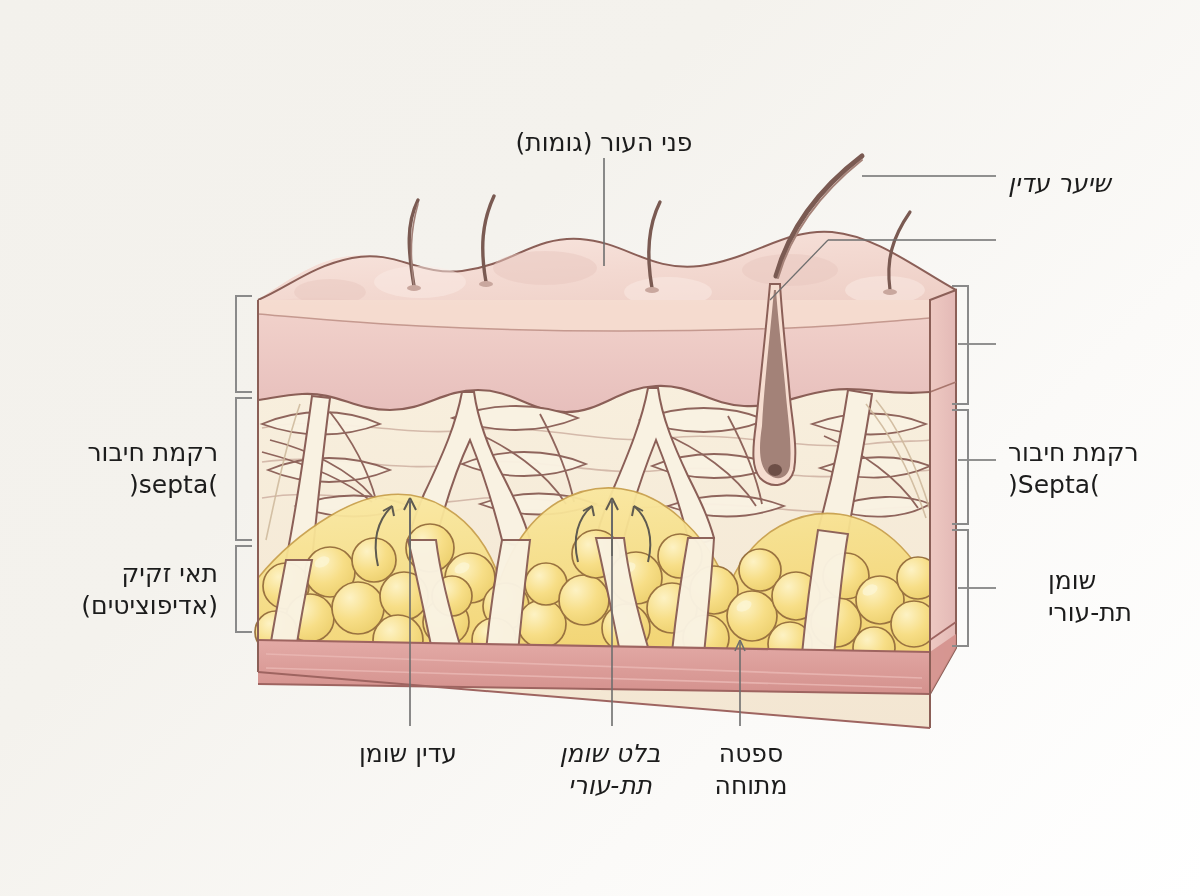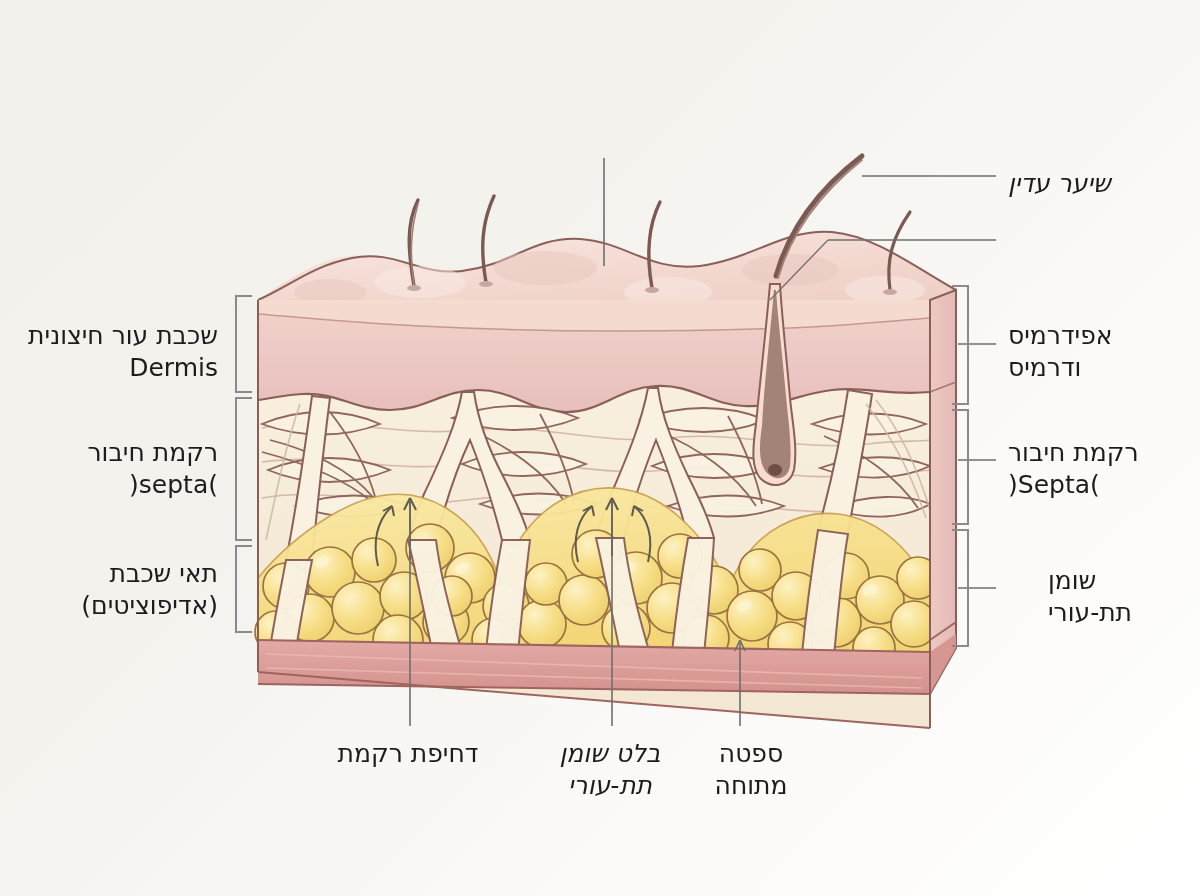--- a/index.html
+++ b/index.html
@@ -378,35 +378,32 @@
       <path d="M252,296 L236,296 L236,392 L252,392"></path>
       <path d="M252,398 L236,398 L236,540 L252,540"></path>
       <path d="M252,546 L236,546 L236,632 L252,632"></path>
 
       <path d="M952,286 L968,286 L968,404 L952,404"></path>
       <path d="M952,410 L968,410 L968,524 L952,524"></path>
       <path d="M952,530 L968,530 L968,646 L952,646"></path>
     </g>
   </svg>
 
+  <div class="lbl c" style="left:454px;top:127px;width:300px;">פני העור (גומות)</div>
 
   <div class="lbl l" style="left:1008px;top:168px;width:180px;font-style:italic;">שיער עדין</div>
-  <div class="lbl l" style="left:1008px;top:320px;width:180px;">אפידרמיס
-ודרמיס</div>
   <div class="lbl l" style="left:1008px;top:437px;width:180px;">רקמת חיבור
 (Septa)</div>
   <div class="lbl l" style="left:1048px;top:565px;width:180px;">שומן
 תת-עורי</div>
 
-  <div class="lbl r" style="left:8px;top:320px;width:210px;">שכבת עור חיצונית
-Dermis</div>
   <div class="lbl r" style="left:8px;top:437px;width:210px;">רקמת חיבור
 (septa)</div>
-  <div class="lbl r" style="left:8px;top:558px;width:210px;">תאי שכבת
+  <div class="lbl r" style="left:8px;top:558px;width:210px;">תאי זקיק
 (אדיפוציטים)</div>
 
-  <div class="lbl c" style="left:318px;top:738px;width:180px;">דחיפת רקמת</div>
+  <div class="lbl c" style="left:318px;top:738px;width:180px;">עדין שומן</div>
   <div class="lbl c" style="left:530px;top:738px;width:160px;font-style:italic;">בלט שומן
 תת-עורי</div>
   <div class="lbl c" style="left:686px;top:738px;width:130px;">ספטה
 מתוחה</div>
 
 </div>
 
 </body></html>

